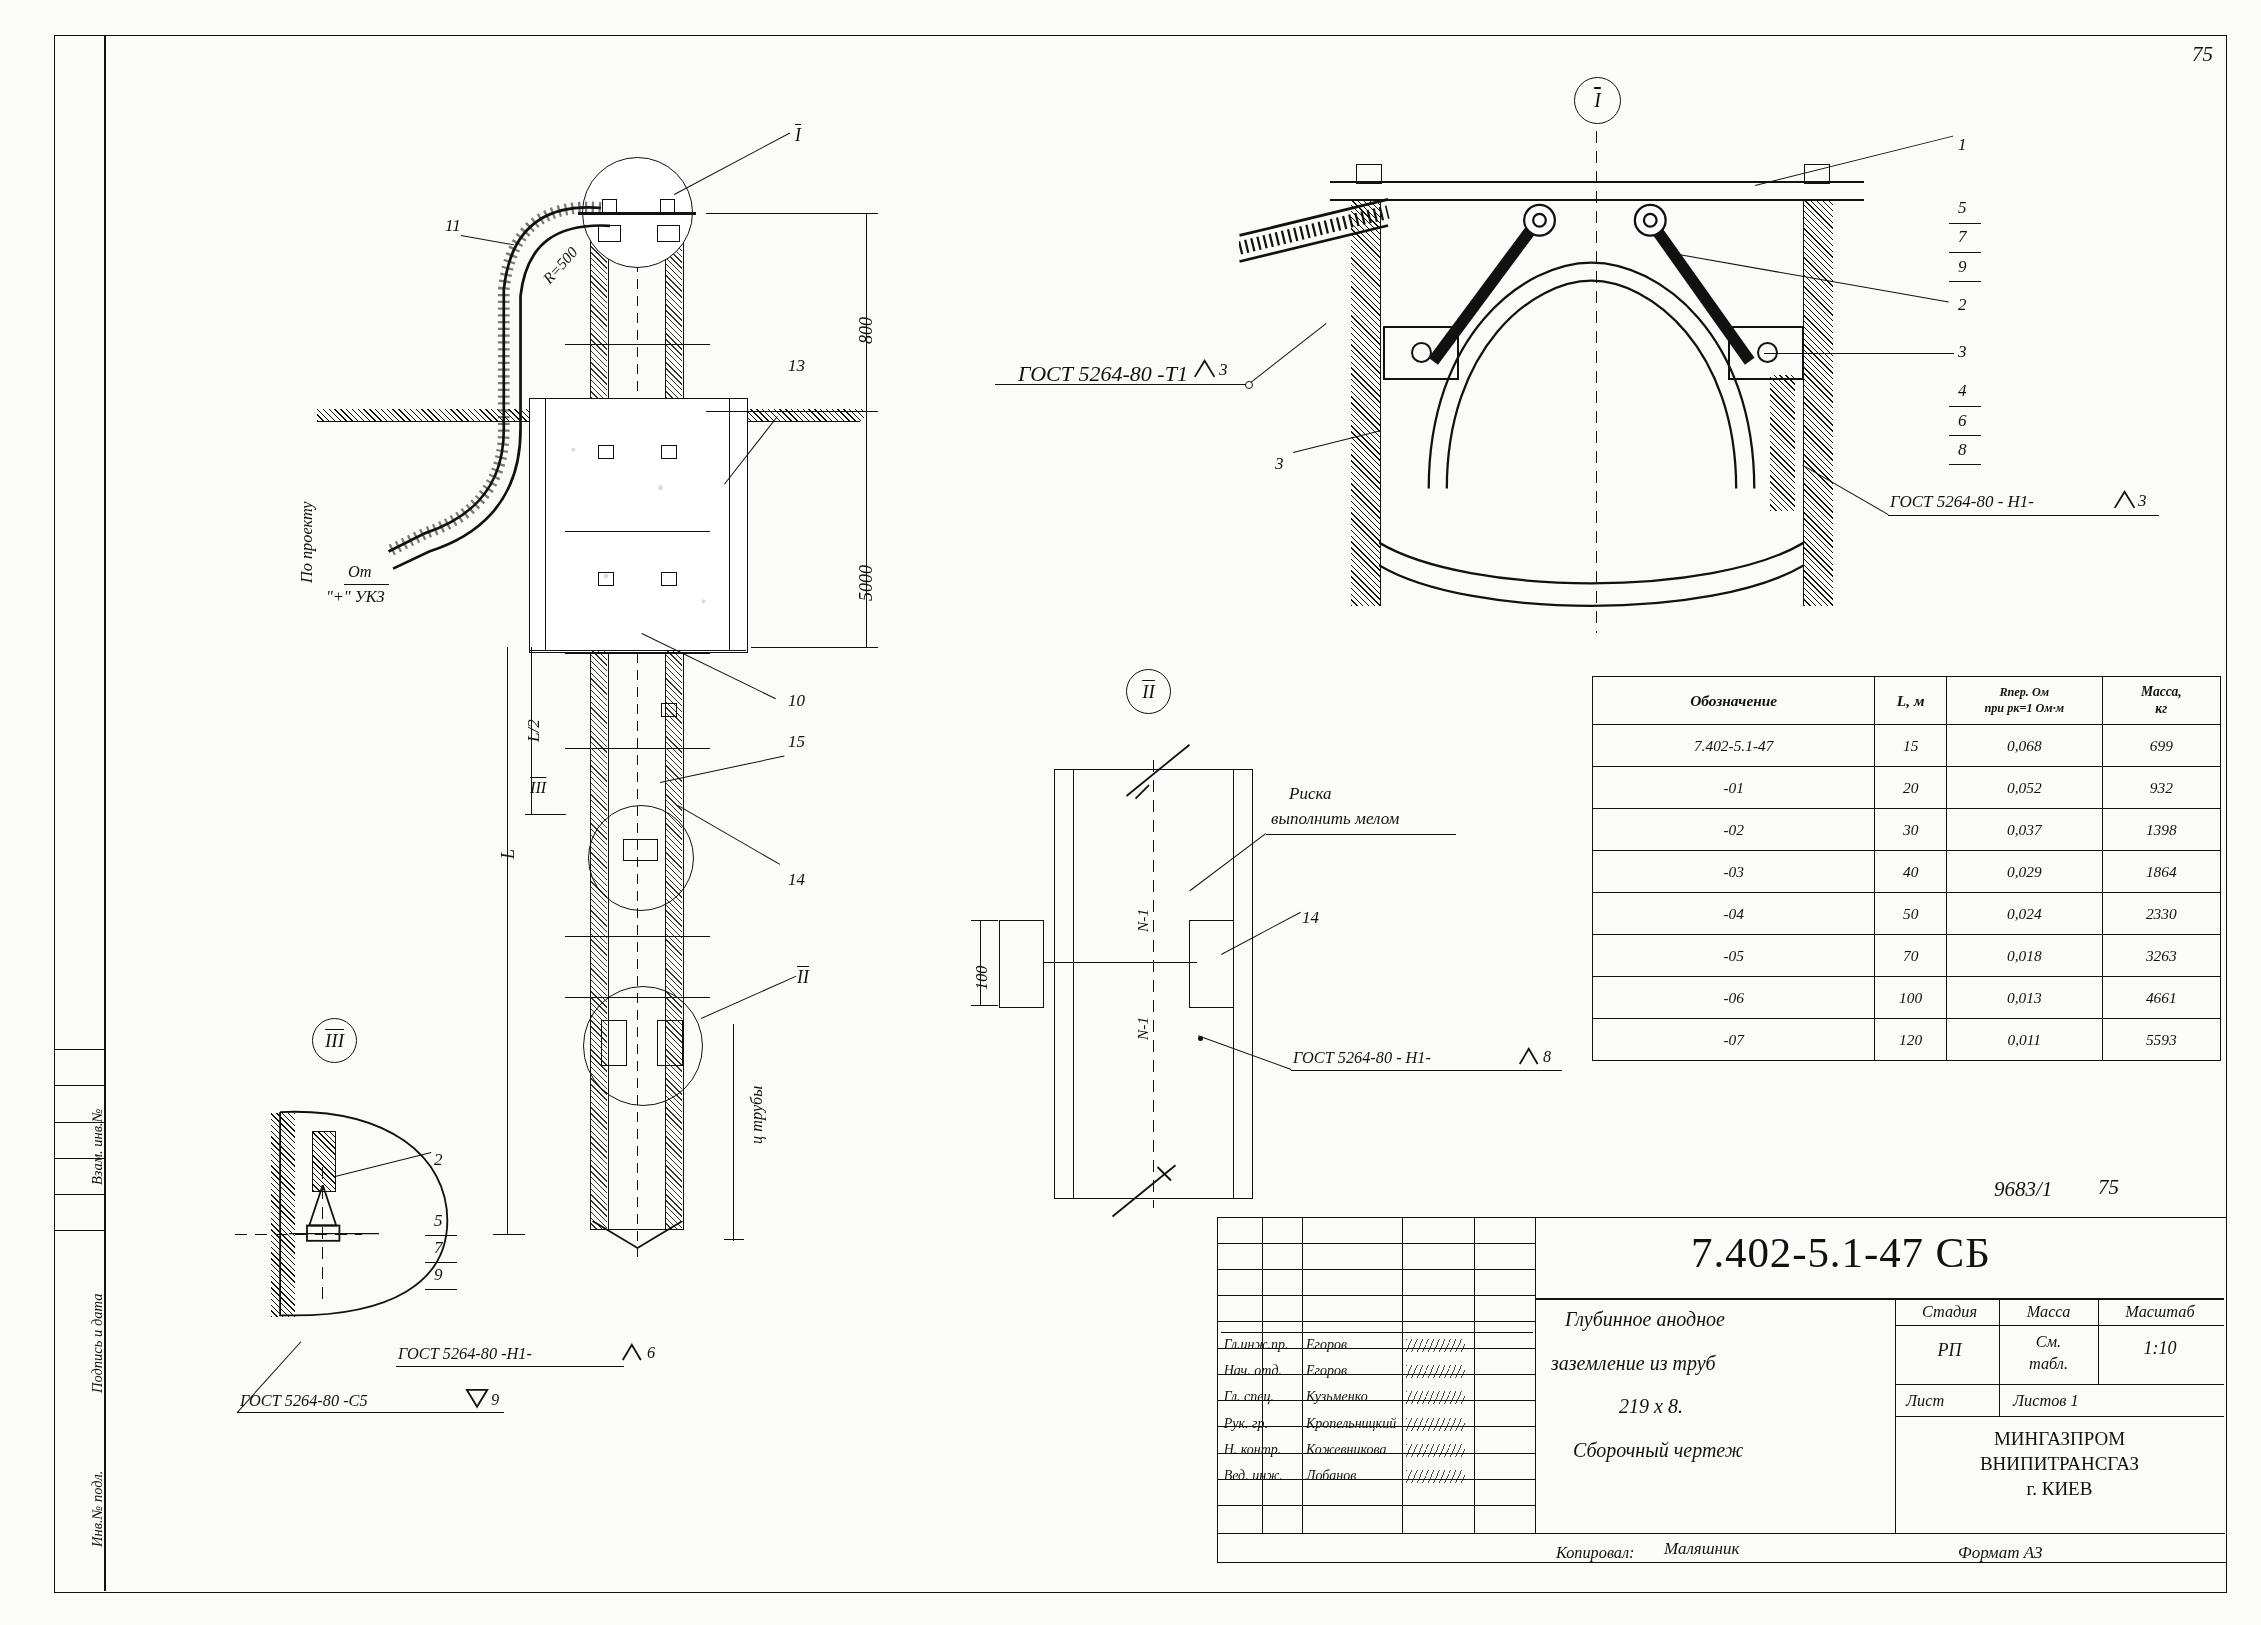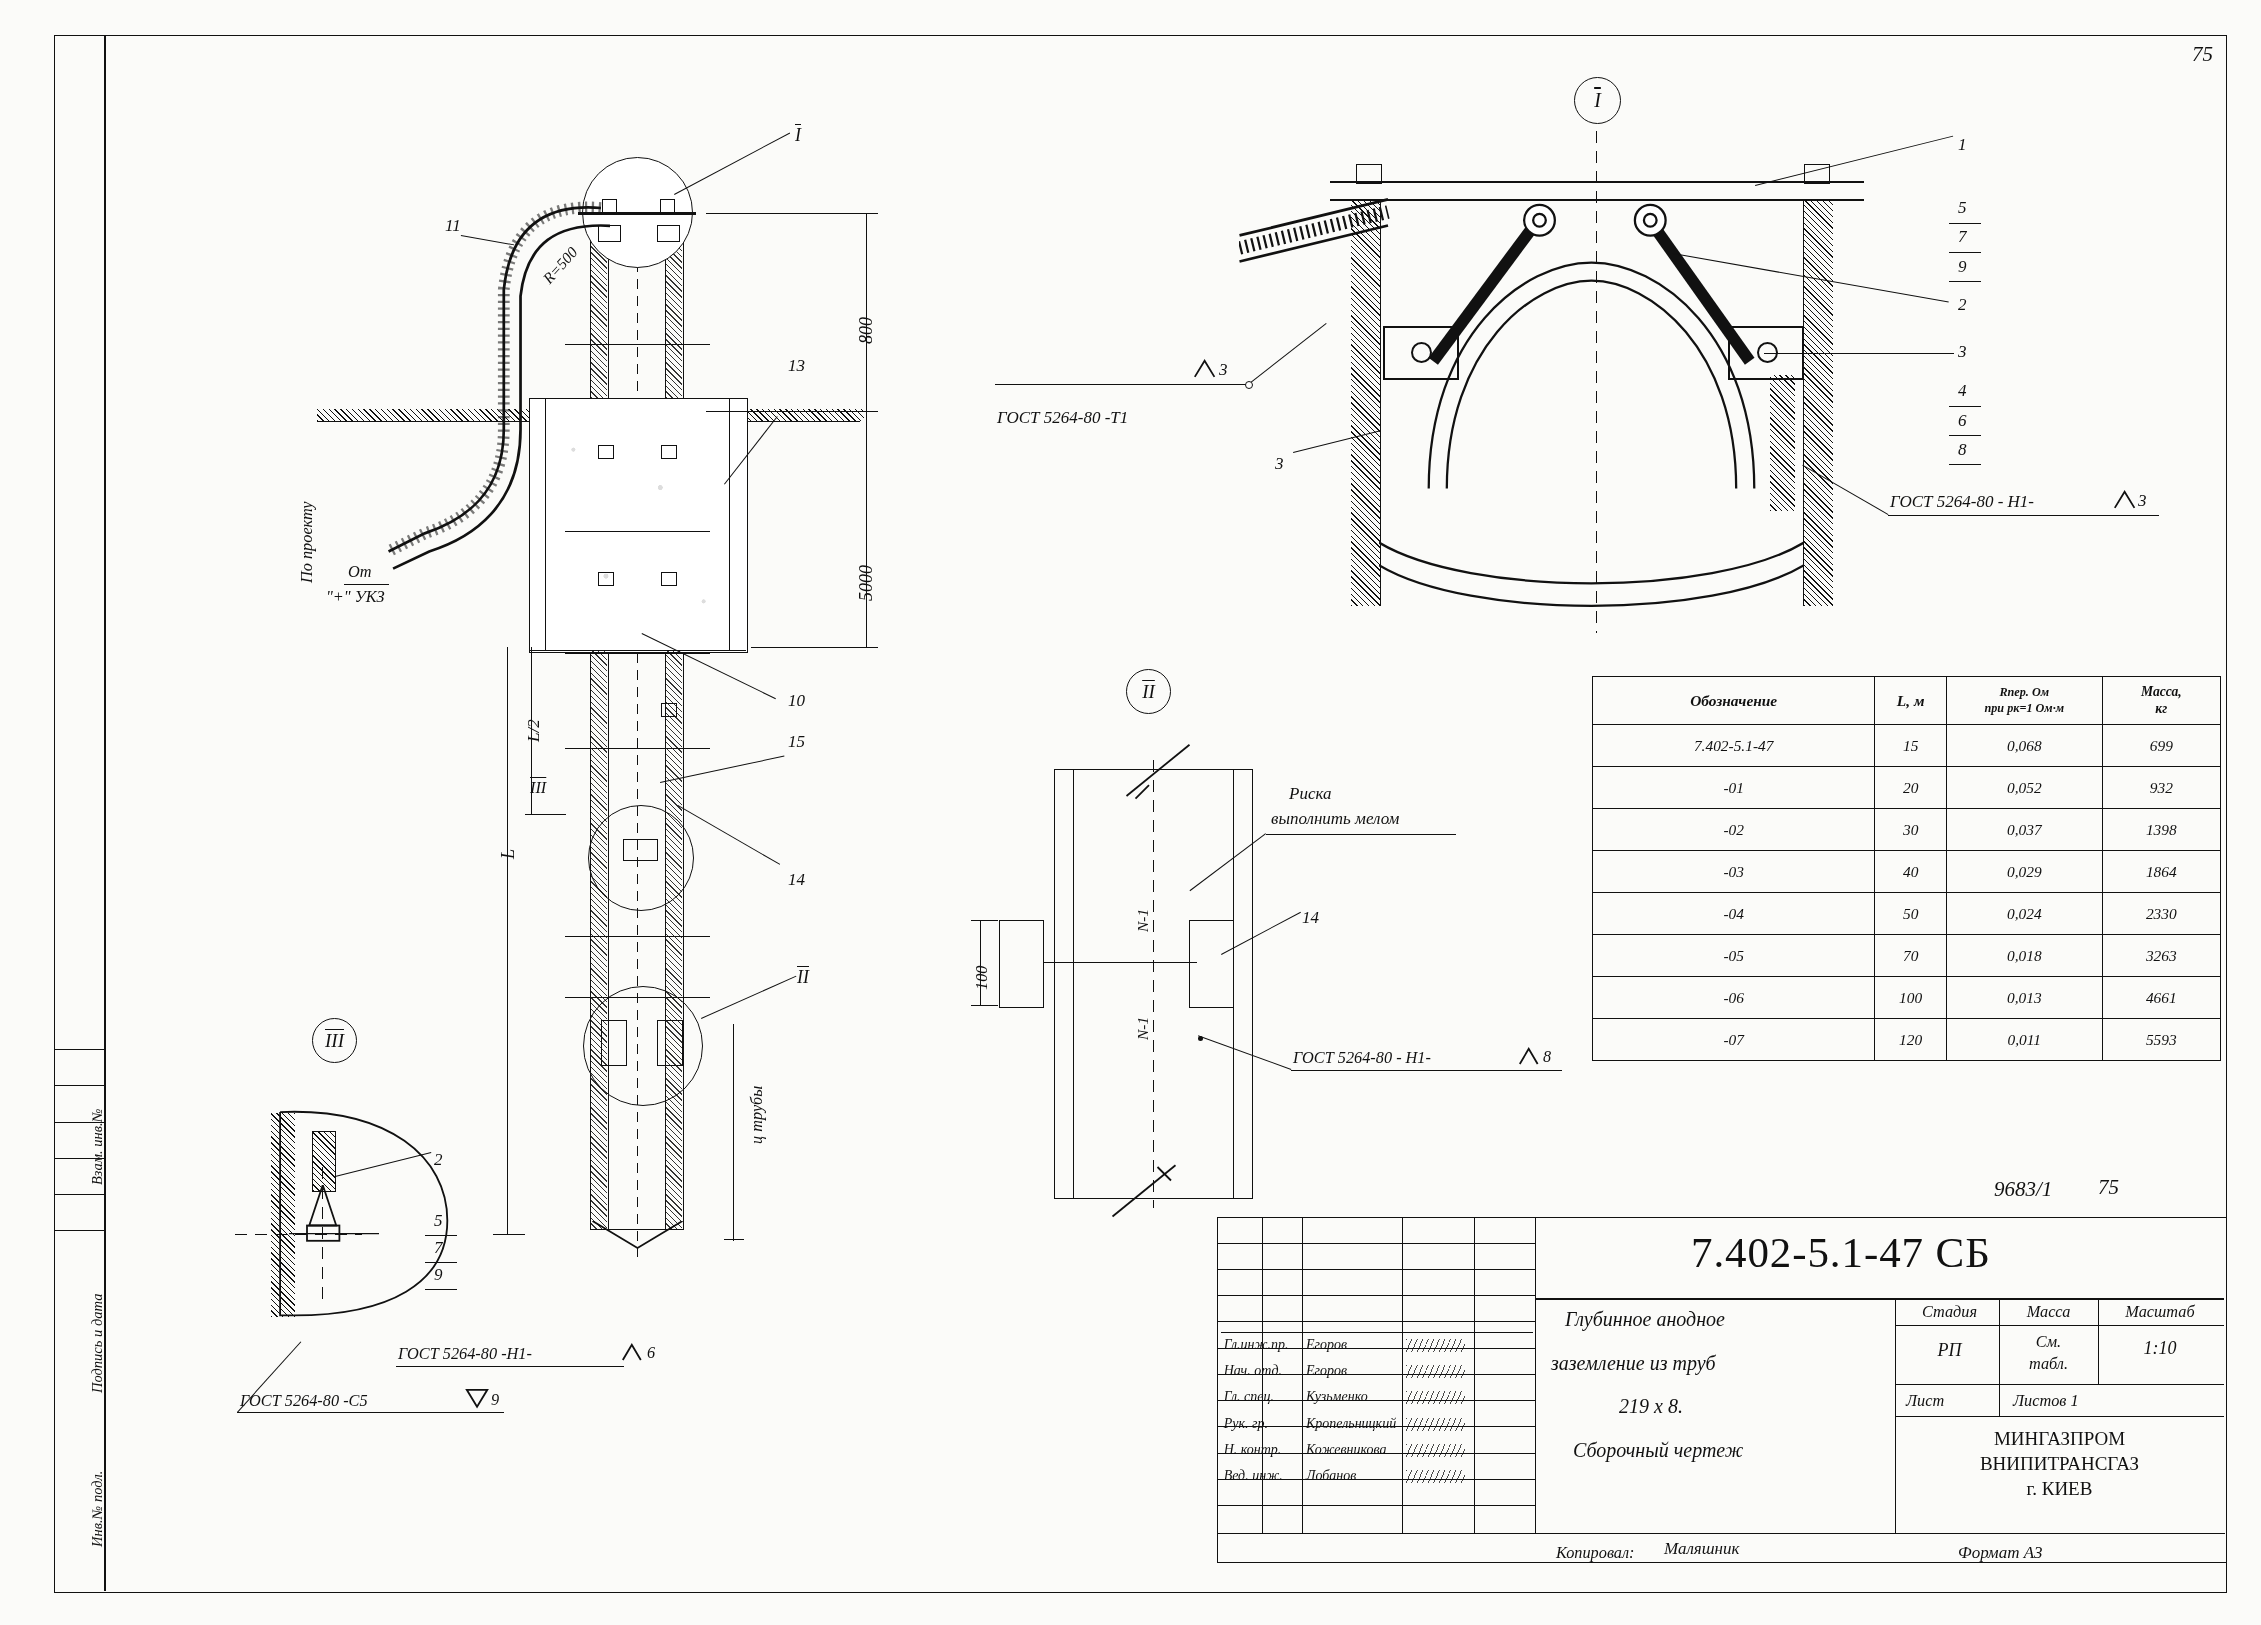--- a/index.html
+++ b/index.html
@@ -320,21 +320,21 @@
   <div class="txt it" style="left:1958px;top:382px;font-size:17px;">4</div>
   <div class="txt it" style="left:1958px;top:412px;font-size:17px;">6</div>
   <div class="txt it" style="left:1958px;top:441px;font-size:17px;">8</div>
   <div class="ln hl" style="left:1949px;top:406px;width:32px;"></div>
   <div class="ln hl" style="left:1949px;top:435px;width:32px;"></div>
   <div class="ln hl" style="left:1949px;top:464px;width:32px;"></div>
 
   <div class="txt it" style="left:1275px;top:455px;font-size:17px;">3</div>
   <div class="ln hl" style="left:1293px;top:452px;width:90px;transform:rotate(-14deg);transform-origin:0 0;"></div>
 
-  <div class="txt it" style="left:997px;top:362px;font-size:17px;margin-top:47px;">ГОСТ 5264-80 -Т1</div>
+  <div class="txt it" style="left:1018px;top:362px;font-size:22px;">ГОСТ 5264-80 -Т1</div>
   <svg style="position:absolute;left:1193px;top:358px;width:25px;height:23.5px;" viewBox="0 0 56 52" width="25" height="23.5">
     <path d="M4,42 L26,6 L48,42" fill="none" stroke="#111" stroke-width="4"></path>
   </svg>
   <div class="txt it" style="left:1219px;top:361px;font-size:17px;">3</div>
   <div class="ln hl" style="left:995px;top:384px;width:253px;"></div>
   <div class="ln hl" style="left:1248px;top:384px;width:99px;transform:rotate(-38deg);transform-origin:0 0;"></div>
   <div class="dot" style="left:1245px;top:381px;width:6.3px;height:6.3px;background:#fff;border:1.4px solid #111;"></div>
 
   <div class="txt it" style="left:1890px;top:493px;font-size:17px;">ГОСТ 5264-80 - Н1-</div>
   <svg style="position:absolute;left:2113px;top:489px;width:25px;height:23.5px;" viewBox="0 0 56 52" width="25" height="23.5">

